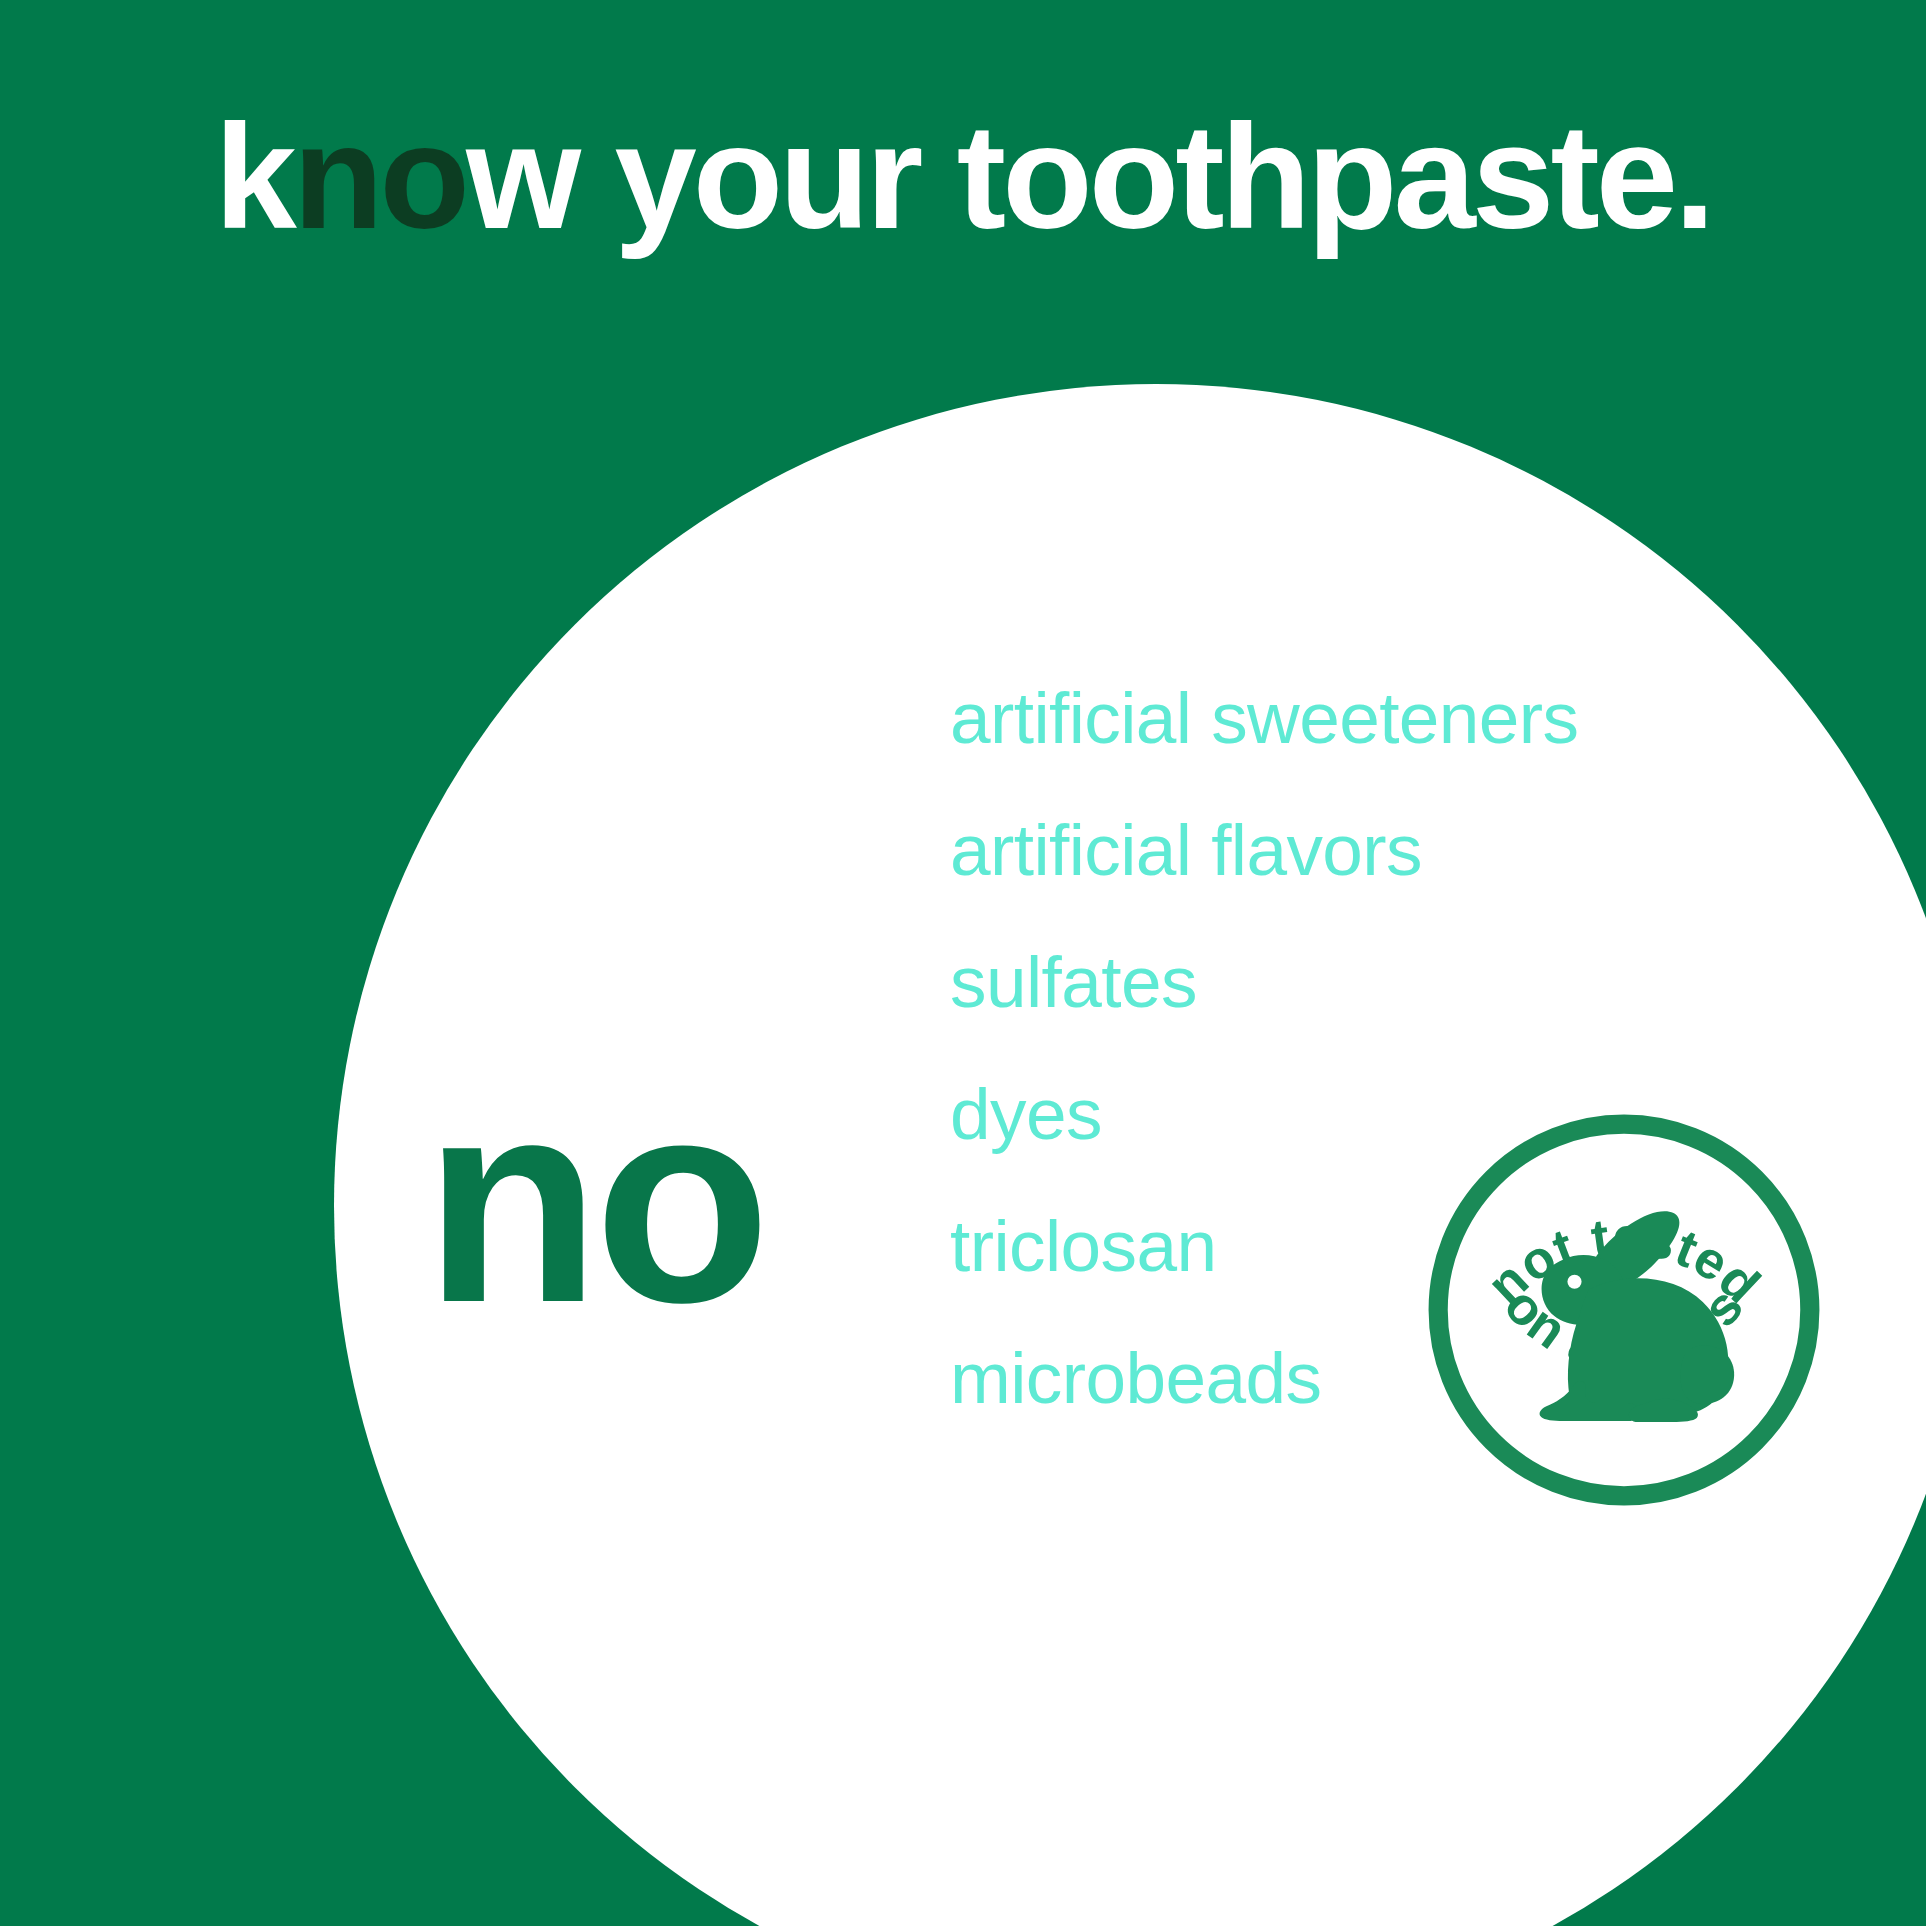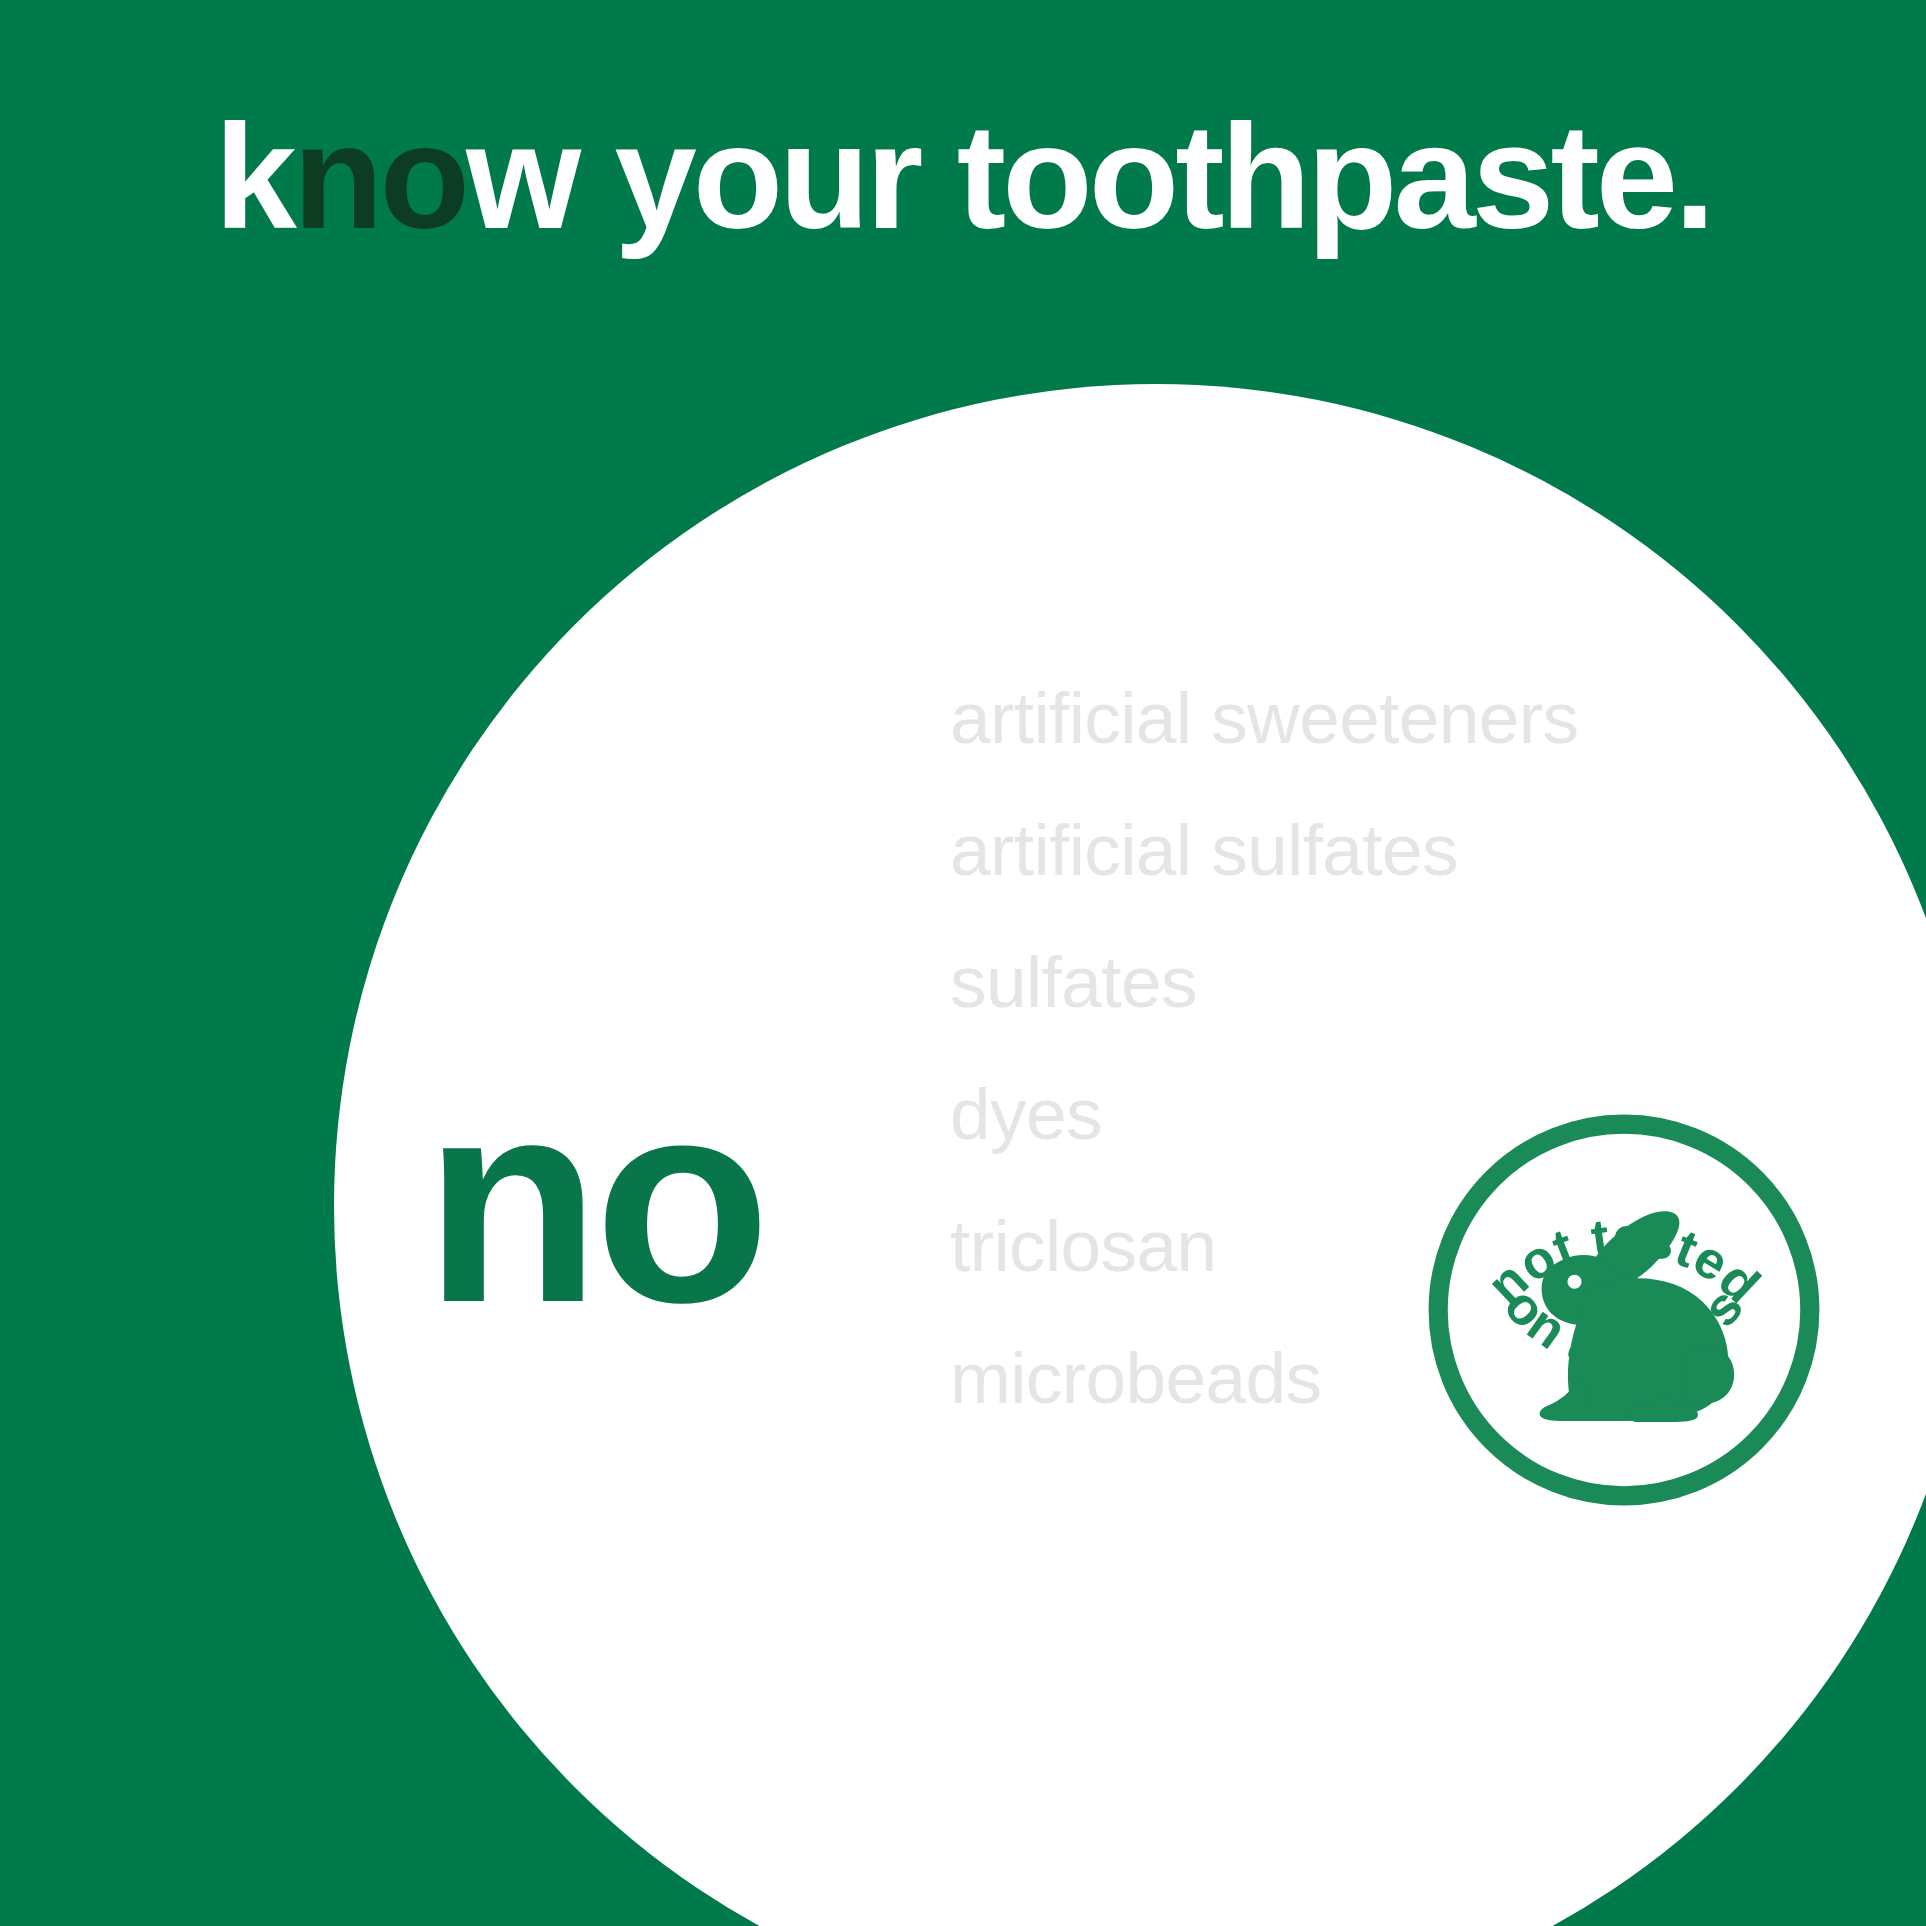--- a/index.html
+++ b/index.html
@@ -73,21 +73,21 @@
     top: 681px;
     width: 770px;
     list-style: none;
     margin: 0;
     padding: 0;
   }
   .no-list li {
     font-size: 73px;
     line-height: 1;
     font-weight: 400;
-    color: #e5e5e5;
+    color: #5eead4;
     margin: 0 0 59px 0;
     letter-spacing: -0.6px;
     white-space: nowrap;
   }
   .no-list li:last-child { margin-bottom: 0; }
 
   
   .badge {
     position: absolute;
     left: 1422px;
@@ -105,21 +105,21 @@
   <div class="headline">
     <span>k</span><span class="hl-accent">no</span><span>w your toothpaste.</span>
   </div>
 
   <div class="white-circle"></div>
 
   <div class="big-no">no</div>
 
   <ul class="no-list">
     <li>artificial sweeteners</li>
-    <li>artificial sulfates</li>
+    <li>artificial flavors</li>
     <li>sulfates</li>
     <li>dyes</li>
     <li>triclosan</li>
     <li>microbeads</li>
   </ul>
 
   <div class="badge">
     <svg viewBox="0 0 400 400" xmlns="http://www.w3.org/2000/svg" aria-hidden="true">
       <defs>
         <path id="arcTop" d="M 62,236 A 150,150 0 0 1 338,236" fill="none"></path>

